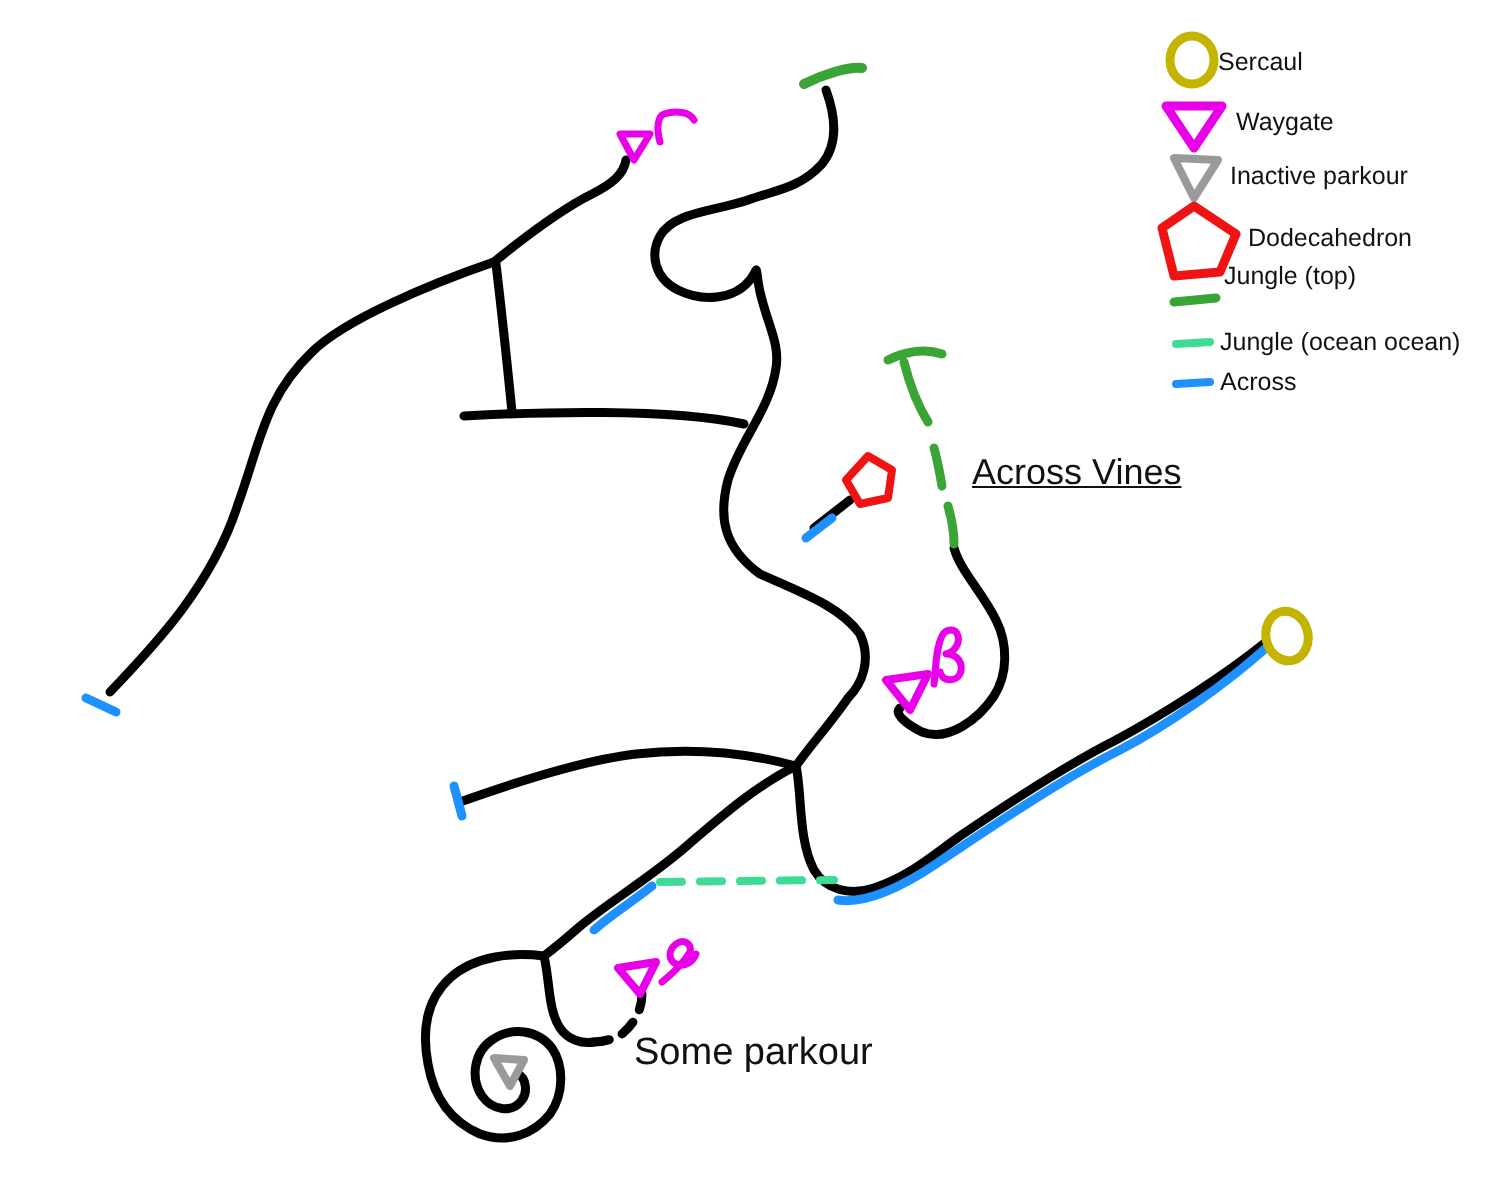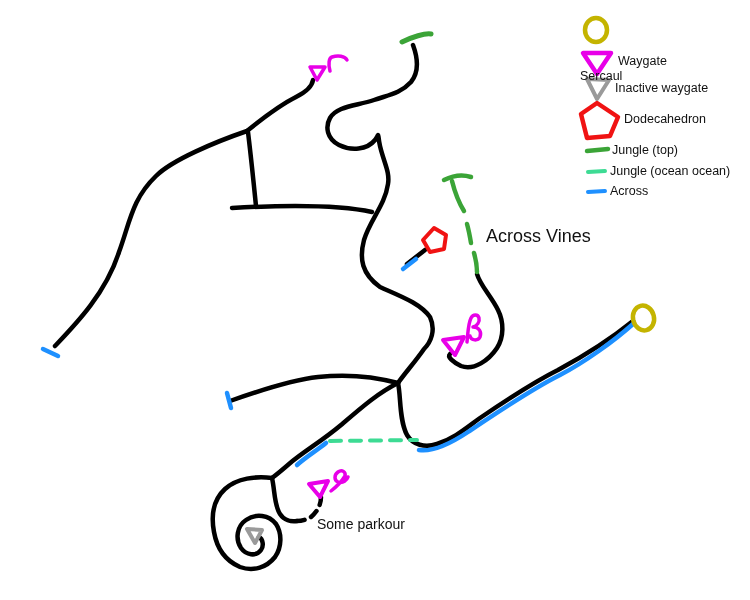--- a/index.html
+++ b/index.html
@@ -10,21 +10,21 @@
   .s-black{stroke:var(--c-path,#000);}
   .s-ocean{stroke:var(--c-ocean,#1e90ff);}
   .s-green{stroke:var(--c-jungle-top,#3ba437);}
   .s-mint{stroke:var(--c-jungle-ocean,#3ddb94);}
   .s-magenta{stroke:var(--c-waygate,#e800e8);}
   .s-gray{stroke:var(--c-inactive-waygate,#9a9a9a);}
   .s-red{stroke:var(--c-dodecahedron,#f01313);}
   .s-yellow{stroke:var(--c-sercaul,#c4b400);}
   .lbl{position:absolute;color:var(--c-text,#111);white-space:nowrap;line-height:1.1;}
   .lbl-big{font-size:18px;}
-  .lbl-mid{font-size:14px;}
+  .lbl-mid{font-size:19px;}
   .lbl-leg{font-size:12.5px;}
 </style>
 </head>
 <body>
 
 <div class="stage">
 
   <svg width="750" height="600" viewBox="0 0 750 600">
 
     <path class="s-black" stroke-width="4.5" d="M247,131 C215,142 172,160 156,176 C132,199 130,222 119,252 C106,293 76,324 55,346"></path>
@@ -77,26 +77,26 @@
       <ellipse class="s-yellow" stroke-width="4.5" cx="596" cy="30" rx="11" ry="12"></ellipse>
       <polygon class="s-magenta" stroke-width="4.5" points="583,53 611,53 597,74"></polygon>
       <polygon class="s-gray" stroke-width="4" points="587,79 609,80 597,99"></polygon>
       <polygon class="s-red" stroke-width="4.5" points="597,103 618,117 610,136 587,138 581,114"></polygon>
       <path class="s-green" stroke-width="4.5" d="M587,151 L608,149"></path>
       <path class="s-mint" stroke-width="4" d="M588,172 L605,171"></path>
       <path class="s-ocean" stroke-width="4" d="M588,192 L605,191"></path>
     </g>
   </svg>
 
-  <span class="lbl lbl-big" style="left:486px;top:227px;">Across Vines</span>
+  <span class="lbl lbl-big" style="left:486px;top:227px;text-decoration:underline;">Across Vines</span>
   <span class="lbl lbl-mid" style="left:317px;top:517px;">Some parkour</span>
 
   <div>
-    <span class="lbl lbl-leg" style="left:580px;top:25px;margin-top:45px;">Sercaul</span>
+    <span class="lbl lbl-leg" style="left:609px;top:25px;">Sercaul</span>
     <span class="lbl lbl-leg" style="left:618px;top:55px;text-align:center;">Waygate</span>
-    <span class="lbl lbl-leg" style="left:615px;top:82px;">Inactive waygate</span>
+    <span class="lbl lbl-leg" style="left:615px;top:82px;">Inactive parkour</span>
     <span class="lbl lbl-leg" style="left:624px;top:113px;">Dodecahedron</span>
-    <span class="lbl lbl-leg" style="left:612px;top:144px;">Jungle (top)</span>
+    <span class="lbl lbl-leg" style="left:612px;top:132px;">Jungle (top)</span>
     <span class="lbl lbl-leg" style="left:610px;top:165px;">Jungle (ocean ocean)</span>
     <span class="lbl lbl-leg" style="left:610px;top:185px;">Across</span>
   </div>
 
 </div>
 
 </body></html>

